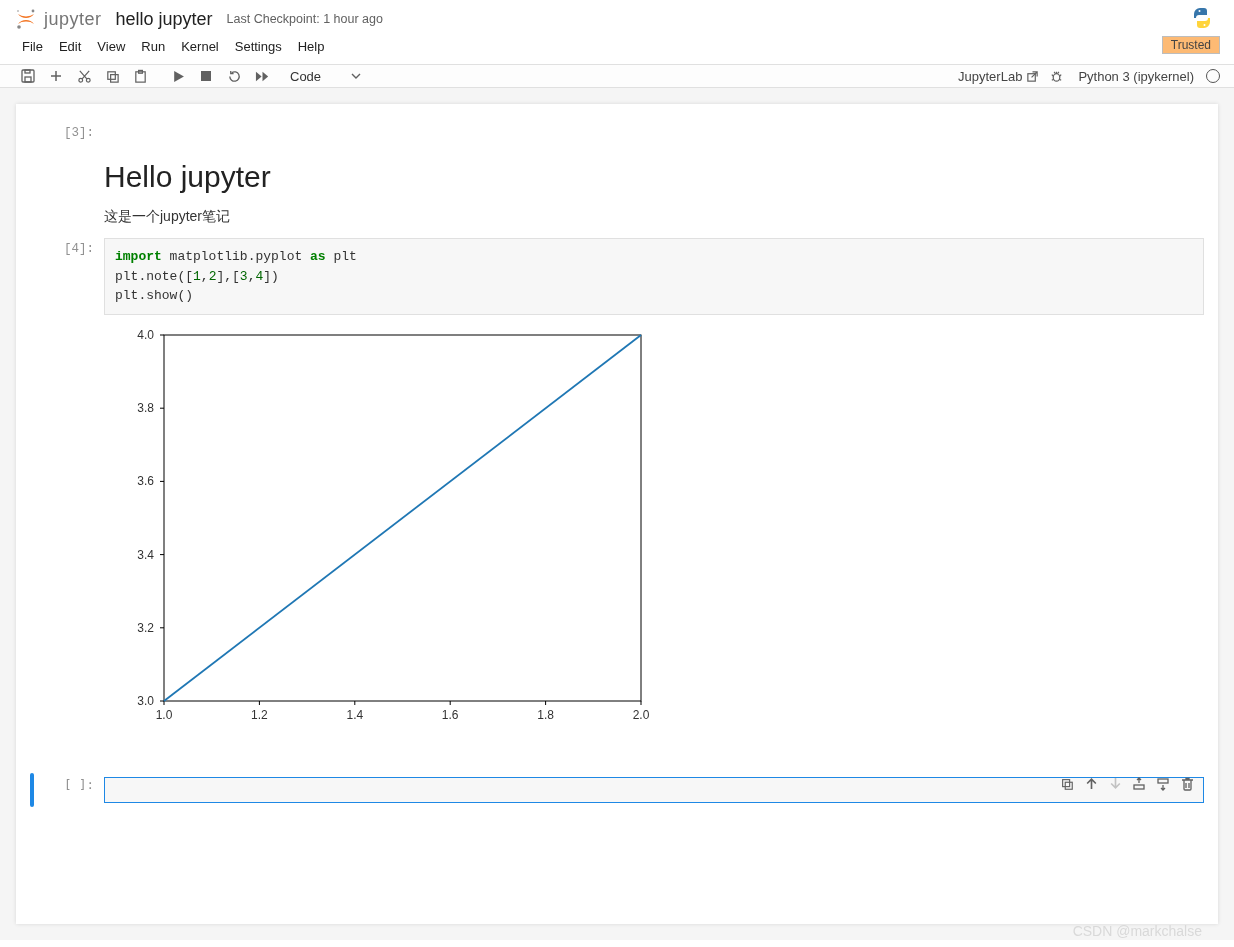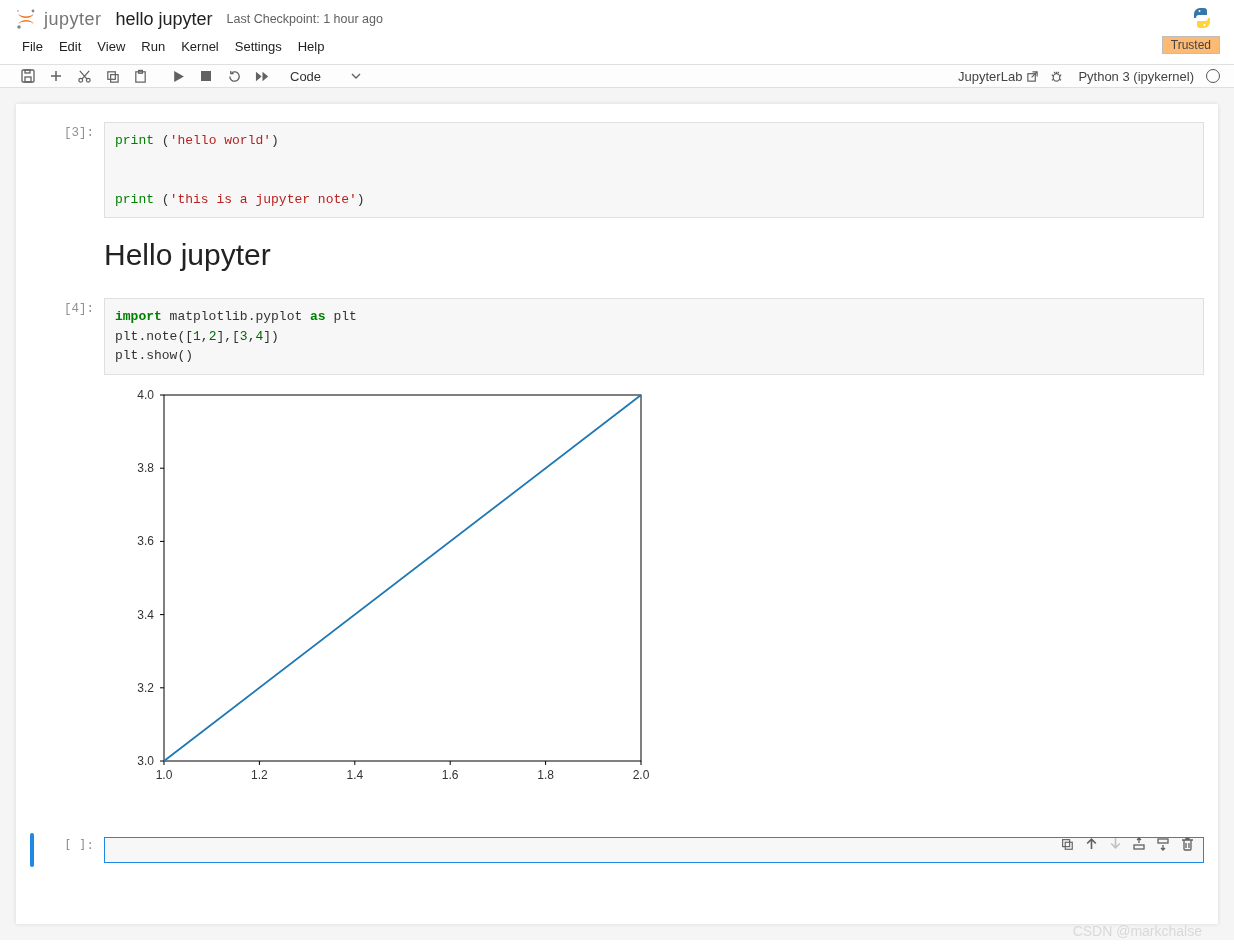--- a/index.html
+++ b/index.html
@@ -370,32 +370,29 @@
     <span class="kernel-status-circle"></span>
   </div>
 </div>
 
 <div class="notebook-wrap">
   <div class="notebook-paper">
 
     <div class="cell">
       <div class="gutter">[3]:</div>
       <div class="body">
-        <div class="code-input" id="code0"><span class="tok-builtin">print</span><span> (</span><span class="tok-str">'hello world'</span><span>)</span>
-
-
-<span class="tok-builtin">print</span><span> (</span><span class="tok-str">'this is a jupyter note'</span><span>)</span></div>
       </div>
     </div>
 
     <div class="cell">
       <div class="gutter"></div>
       <div class="body">
         <div class="md-rendered">
           <h1>Hello jupyter</h1>
+          <p>这是一个jupyter笔记</p>
         </div>
       </div>
     </div>
 
     <div class="cell">
       <div class="gutter">[4]:</div>
       <div class="body">
         <div class="code-input" id="code2"><span class="tok-kw">import</span><span> matplotlib.pyplot </span><span class="tok-kw">as</span><span> plt</span>
 <span>plt.note([</span><span class="tok-num">1</span><span>,</span><span class="tok-num">2</span><span>],[</span><span class="tok-num">3</span><span>,</span><span class="tok-num">4</span><span>])</span>
 <span>plt.show()</span></div>

